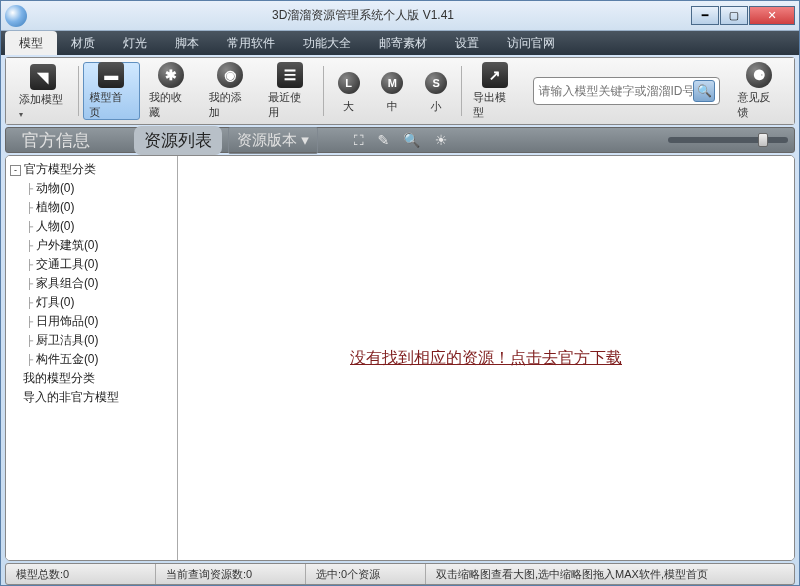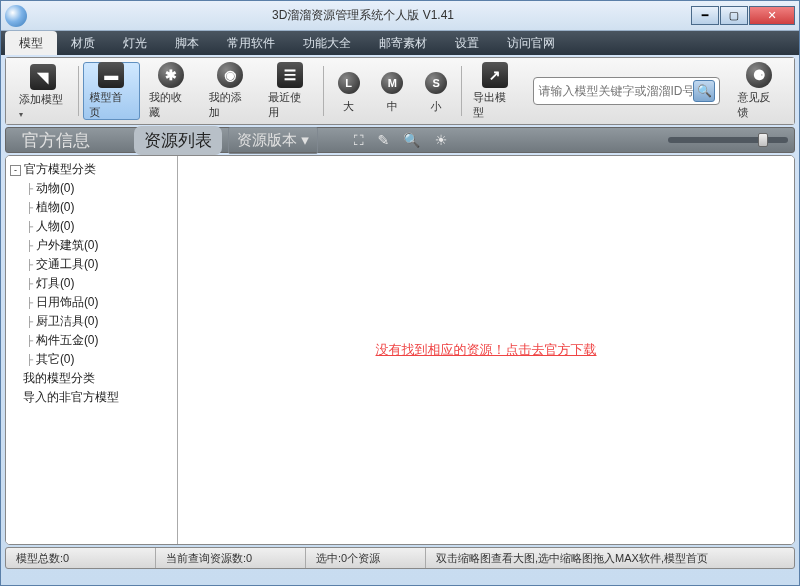--- a/index.html
+++ b/index.html
@@ -35,22 +35,22 @@
 .sub-spacer { flex: 1; }
 .slider { width: 120px; height: 6px; background: #505860; border-radius: 3px; position: relative; }
 .slider .thumb { position: absolute; right: 20px; top: -4px; width: 10px; height: 14px; background: linear-gradient(to bottom, #f0f0f0, #c0c0c0); border: 1px solid #666; border-radius: 2px; }
 .body-area { flex: 1; display: flex; margin: 2px 4px; background: #fff; border: 1px solid #888; border-radius: 5px; overflow: hidden; }
 .tree-panel { width: 172px; background: #fff; border-right: 1px solid #aaa; overflow: auto; padding: 4px 2px; font-size: 12px; color: #222; }
 .tree-item { padding: 1px 2px; white-space: nowrap; cursor: pointer; }
 .tree-item .tg { display: inline-block; width: 11px; height: 11px; border: 1px solid #888; text-align: center; line-height: 9px; font-size: 9px; margin-right: 3px; background: #fff; }
 .tree-child { padding-left: 18px; }
 .tree-child::before { content: "├ "; color: #888; font-size: 10px; }
 .content-panel { flex: 1; display: flex; align-items: center; justify-content: center; background: #fff; }
-.empty-msg { font-size: 13px; color: #ef4444; text-decoration: underline; cursor: pointer; }
-.statusbar { height: 22px; background: linear-gradient(to bottom, #f0f0f0, #d8d8d8); border-top: 1px solid #aaa; display: flex; align-items: center; margin: 0 4px 16px 4px; border: 1px solid #888; border-radius: 3px; font-size: 11px; color: #333; }
+.empty-msg { font-size: 16px; color: #7f1d1d; text-decoration: underline; cursor: pointer; }
+.statusbar { height: 22px; background: linear-gradient(to bottom, #f0f0f0, #d8d8d8); border-top: 1px solid #aaa; display: flex; align-items: center; margin: 0 4px 0 4px; border: 1px solid #888; border-radius: 3px; font-size: 11px; color: #333; }
 .status-cell { padding: 0 10px; border-right: 1px solid #aaa; height: 100%; display: flex; align-items: center; }
 .status-cell:last-child { border-right: none; flex: 1; }
 </style>
 </head>
 <body>
 
 <div class="window">
   <div class="titlebar">
     <div class="app-icon"></div>
     <div class="title">3D溜溜资源管理系统个人版 V1.41</div>
@@ -161,25 +161,25 @@
   </div>
 
   <div class="body-area">
     <div class="tree-panel">
       <div class="tree-item"><span class="tg">-</span><span>官方模型分类</span></div>
       <div class="tree-child tree-item">动物(0)</div>
       <div class="tree-child tree-item">植物(0)</div>
       <div class="tree-child tree-item">人物(0)</div>
       <div class="tree-child tree-item">户外建筑(0)</div>
       <div class="tree-child tree-item">交通工具(0)</div>
+      <div class="tree-child tree-item">家具组合(0)</div>
       <div class="tree-child tree-item">灯具(0)</div>
       <div class="tree-child tree-item">日用饰品(0)</div>
       <div class="tree-child tree-item">厨卫洁具(0)</div>
       <div class="tree-child tree-item">构件五金(0)</div>
-      <div class="tree-child tree-item">其它(0)</div>
       <div class="tree-item" style="padding-left:15px">我的模型分类</div>
       <div class="tree-item" style="padding-left:15px">导入的非官方模型</div>
     </div>
     <div class="content-panel">
       <a class="empty-msg">没有找到相应的资源！点击去官方下载</a>
     </div>
   </div>
 
   <div class="statusbar">
     <div class="status-cell" style="width:150px">模型总数:0</div>

